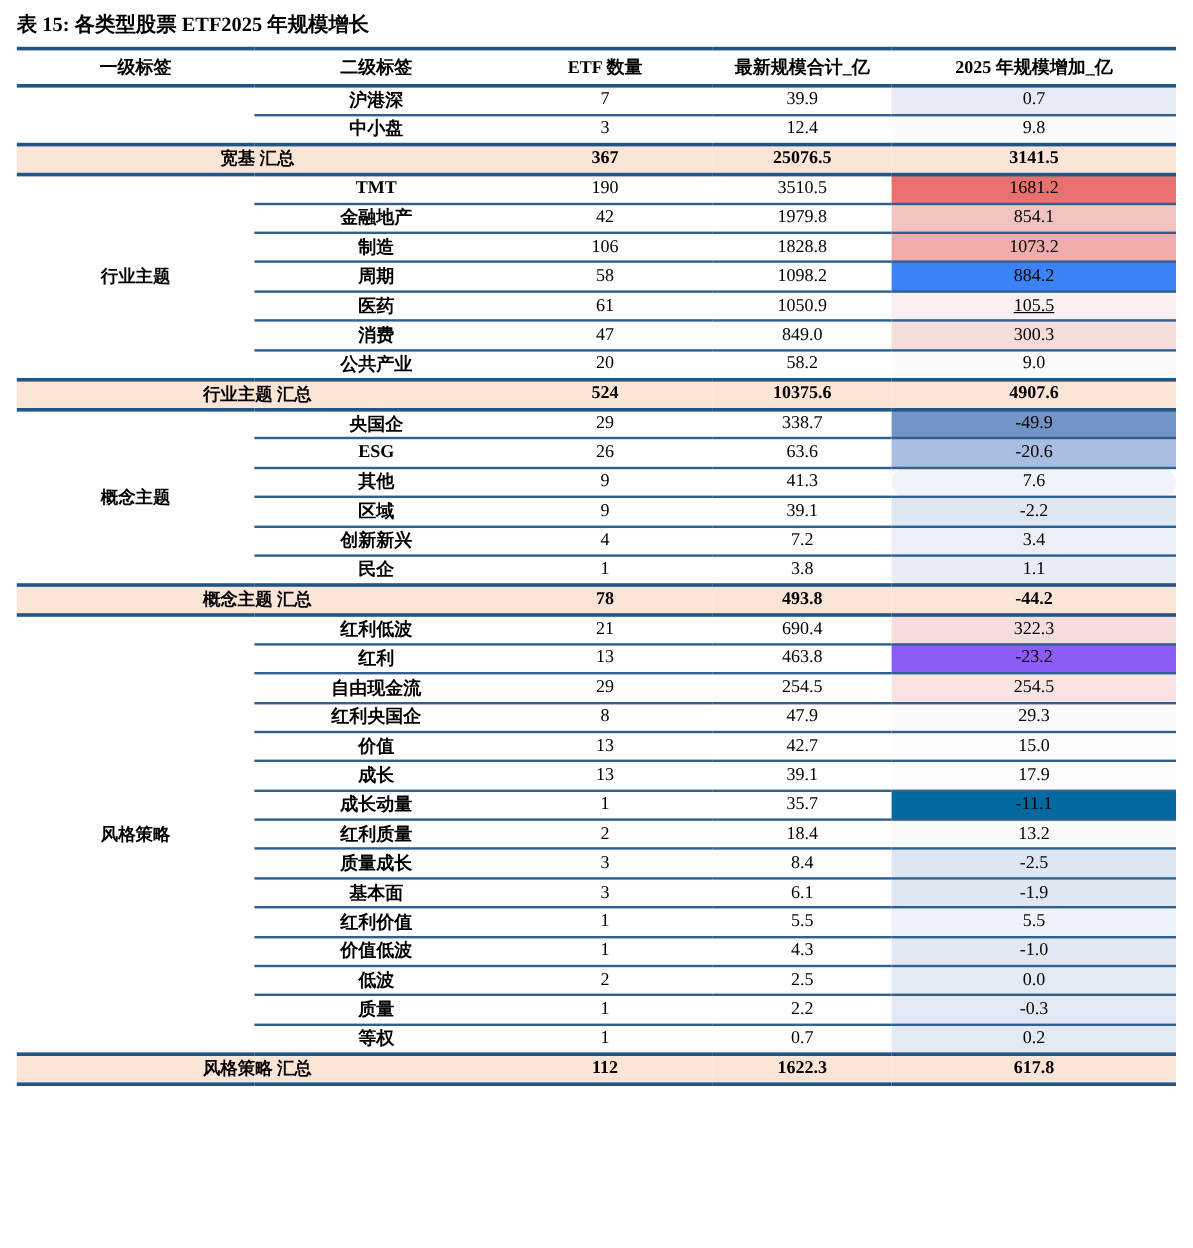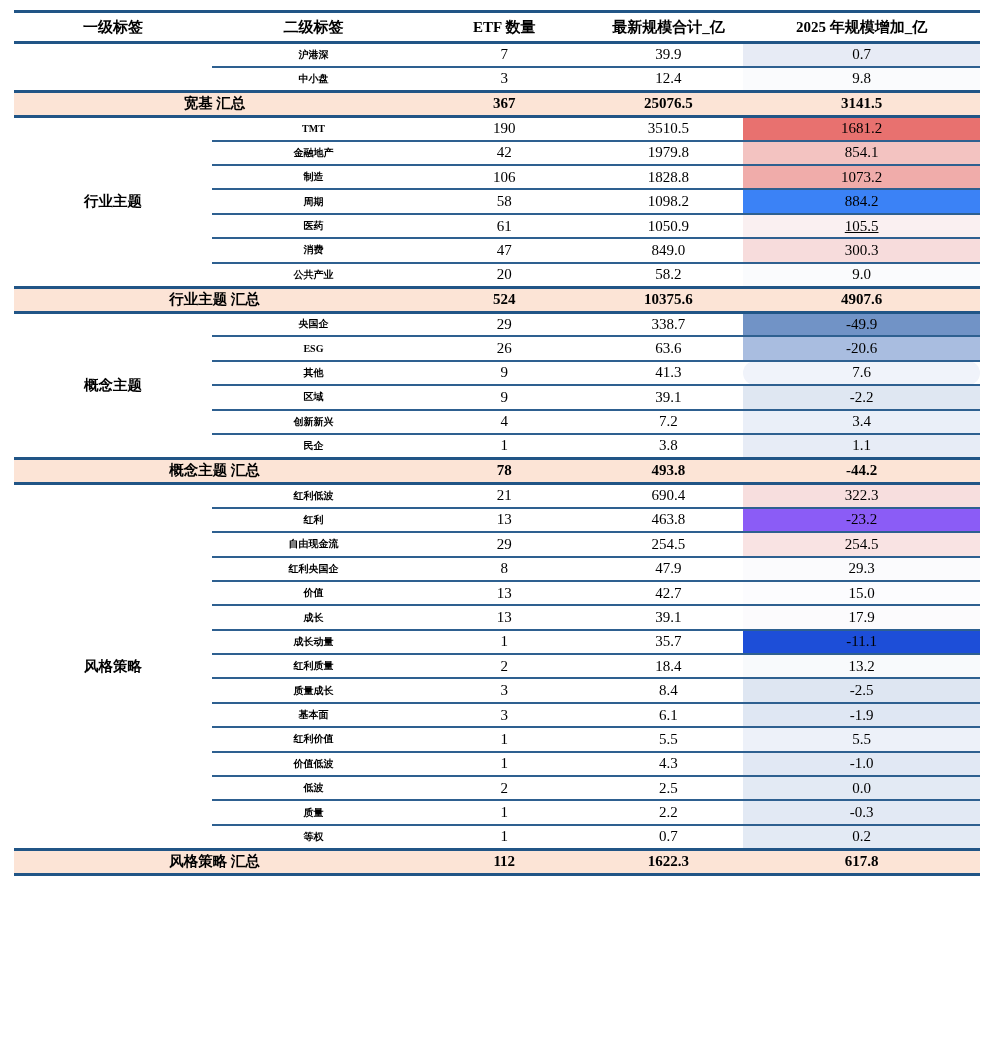--- a/index.html
+++ b/index.html
@@ -51,21 +51,21 @@
     font-size: 15px;
     text-align: center;
     vertical-align: middle;
   }
   td.group {
     font-weight: bold;
     font-size: 14.5px;
   }
   td.name {
     font-weight: bold;
-    font-size: 10px;
+    font-size: 15px;
   }
   tr.detail td.sep { border-bottom: 2px solid var(--thin); }
   tr.summary td {
     background: var(--summary-bg);
     border-top: 3px solid var(--thick);
     border-bottom: 3px solid var(--thick);
     font-weight: bold;
     height: 25px;
   }
   tr.summary td.summary-label { font-size: 14.5px; }
@@ -74,20 +74,21 @@
     font-size: 15px;
     font-style: italic;
     font-weight: bold;
     font-family: "Liberation Serif", serif;
   }
 </style>
 </head>
 <body>
 
 <div class="page">
+  <div class="title">表 15: 各类型股票 ETF2025 年规模增长</div>
 
   <table class="etf">
     <colgroup>
       <col class="c-group">
         <col class="c-name">
         <col class="c-count">
         <col class="c-total">
         <col class="c-delta">
     </colgroup>
     <thead>
@@ -245,21 +246,21 @@
         <tr class="detail">
           <td class="name sep">成长</td>
           <td class="count sep">13</td>
           <td class="total sep">39.1</td>
           <td class="delta sep" style="background: rgb(252, 251, 253);">17.9</td>
         </tr>
         <tr class="detail">
           <td class="name sep">成长动量</td>
           <td class="count sep">1</td>
           <td class="total sep">35.7</td>
-          <td class="delta sep" style="background: #1d4ed8;">-11.1</td>
+          <td class="delta sep" style="background: #0369a1;">-11.1</td>
         </tr>
         <tr class="detail">
           <td class="name sep">红利质量</td>
           <td class="count sep">2</td>
           <td class="total sep">18.4</td>
           <td class="delta sep" style="background: rgb(248, 250, 252);">13.2</td>
         </tr>
         <tr class="detail">
           <td class="name sep">质量成长</td>
           <td class="count sep">3</td>

